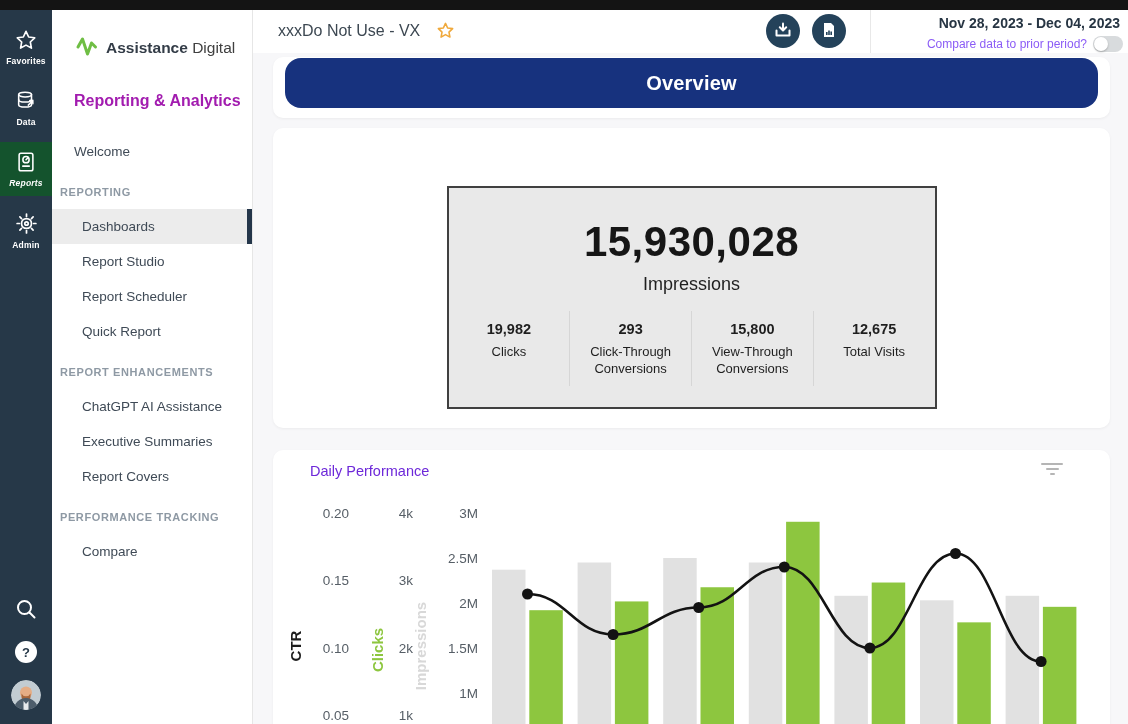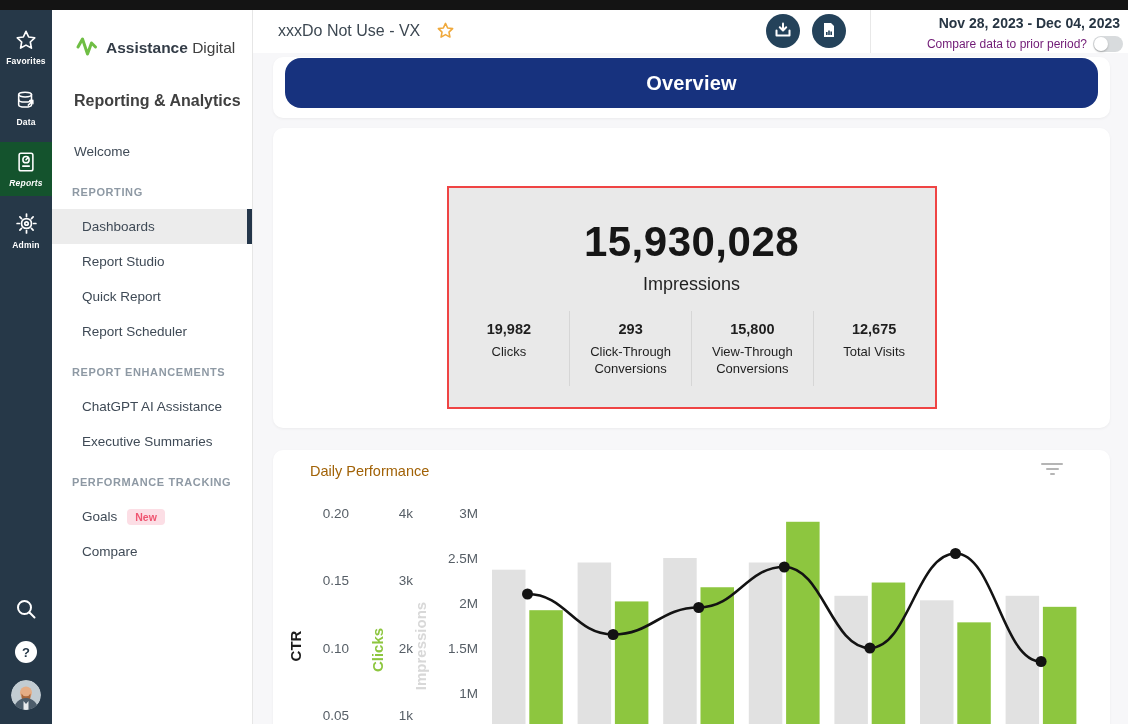--- a/index.html
+++ b/index.html
@@ -23,66 +23,66 @@
                  font-size:13px; font-weight:bold; display:flex; align-items:center; justify-content:center; cursor:pointer; }
   .avatar { width:30px; height:30px; border-radius:50%; overflow:hidden; cursor:pointer; }
 
   
   .sidebar { position:absolute; left:52px; top:10px; width:201px; height:714px; background:#fff;
              border-right:1px solid #e6e6e6; z-index:10; }
   .brand { display:flex; align-items:center; gap:7px; padding:24px 0 0 23px; }
   .brand-text { font-size:15.5px; color:#333c47; }
   .brand-text b { font-weight:bold; }
   .brand-text .lite { color:#404040; font-weight:normal; }
-  .sidebar-title { padding:30px 0 0 22px; font-size:16px; font-weight:bold; color:#404040; }
+  .sidebar-title { padding:30px 0 0 22px; font-size:16px; font-weight:bold; color:#a21caf; }
   .nav { margin-top:24px; }
   .nav-row { height:35px; display:flex; align-items:center; font-size:13.5px; color:#3f4a56; cursor:pointer; position:relative; }
   .nav-row.indent { padding-left:30px; }
   .nav-row.noindent { padding-left:22px; }
-  .nav-row.section { margin-top:5px; padding-left:20px; font-size:11px; font-weight:bold; letter-spacing:.6px;
+  .nav-row.section { margin-top:5px; padding-left:8px; font-size:11px; font-weight:bold; letter-spacing:.6px;
                      color:#8e99a4; cursor:default; }
   .nav-row.active { background:#ececec; }
   .nav-row.active::after { content:""; position:absolute; right:0; top:0; width:5px; height:35px; background:#24364a; }
   .badge { margin-left:10px; background:#fcdee5; color:#ef5571; font-size:10.5px; font-weight:bold;
            padding:2px 8px; border-radius:4px; }
 
   
   .topbar { position:absolute; left:253px; top:10px; width:875px; height:43px; background:#fff; z-index:5; }
   .tb-title { position:absolute; left:25px; top:12px; font-size:16px; color:#3d4852; }
   .fav-star { position:absolute; left:183px; top:11px; }
   .tb-actions { position:absolute; left:513px; top:4px; display:flex; gap:12px; }
   .circle-btn { width:34px; height:34px; border-radius:50%; background:#24425a; border:none; cursor:pointer;
                 display:flex; align-items:center; justify-content:center; }
   .tb-divider { position:absolute; left:617px; top:0; width:1px; height:43px; background:#e8e8e8; }
   .tb-daterange { position:absolute; right:8px; top:5px; font-size:14px; font-weight:bold; color:#273543; cursor:pointer; }
   .tb-compare { position:absolute; right:5px; top:26px; display:flex; align-items:center; gap:6px; }
-  .tb-compare .q { font-size:12px; color:#701a75; }
+  .tb-compare .q { font-size:12px; color:#8b5cf6; }
   .toggle { width:30px; height:16px; border-radius:8px; background:#d8dbdd; position:relative; cursor:pointer; }
   .toggle .knob { position:absolute; left:1px; top:1px; width:14px; height:14px; border-radius:50%; background:#fff;
                   box-shadow:0 1px 2px rgba(0,0,0,.25); }
 
   
   .content { position:absolute; left:253px; top:53px; width:875px; height:671px; background:#f7f7f9; padding:4px 0 0 20px; }
   .card { width:837px; background:#fff; border-radius:10px; box-shadow:0 1px 3px rgba(0,0,0,.05); }
   .header-card { height:61px; padding:1px 12px; }
   .banner { height:50px; border-radius:16px; display:flex; align-items:center; justify-content:center; }
   .banner-title { color:#fff; font-size:20px; font-weight:bold; letter-spacing:.2px; }
 
   .stats-card { margin-top:10px; height:300px; display:flex; justify-content:center; }
-  .stat-box { margin-top:58px; width:490px; height:223px; background:#e9e9e9; border:2px solid #ef4444; text-align:center; }
+  .stat-box { margin-top:58px; width:490px; height:223px; background:#e9e9e9; border:2px solid #404040; text-align:center; }
   .stat-big { margin-top:30px; font-size:42px; font-weight:600; color:#161616; letter-spacing:.5px; }
   .stat-big-label { margin-top:8px; font-size:18px; color:#1f1f1f; }
   .stat-row { margin-top:16px; display:flex; }
   .stat-cell { flex:1; padding:10px 6px 0; min-height:75px; }
   .stat-cell + .stat-cell { border-left:1px solid #d6d6d6; }
   .stat-val { font-size:14.5px; font-weight:bold; color:#1f1f1f; }
   .stat-lbl { margin-top:7px; font-size:13px; line-height:1.3; color:#1f1f1f; }
 
   .chart-card { margin-top:22px; height:380px; position:relative; }
-  .chart-title { position:absolute; left:37px; top:13px; font-size:14.5px; color:#a16207; }
+  .chart-title { position:absolute; left:37px; top:13px; font-size:14.5px; color:#6d28d9; }
   .filter-icon { position:absolute; right:46px; top:13px; width:24px; height:14px; cursor:pointer;
                  display:flex; flex-direction:column; align-items:center; gap:3px; }
   .filter-icon i { display:block; height:2px; background:#b5b5b5; border-radius:1px; }
   .filter-icon i:nth-child(1){ width:22px; } .filter-icon i:nth-child(2){ width:13px; } .filter-icon i:nth-child(3){ width:5px; }
   .chart-svg { position:absolute; left:0; top:0; }
 </style>
 </head>
 <body>
 
 <div id="app">
@@ -175,37 +175,36 @@
           <span>Welcome</span>
         </div>
         <div class="nav-row section">REPORTING</div>
         <div class="nav-row indent active">
           <span>Dashboards</span>
         </div>
         <div class="nav-row indent">
           <span>Report Studio</span>
         </div>
         <div class="nav-row indent">
+          <span>Report Scheduler</span>
+        </div>
+        <div class="nav-row indent">
           <span>Quick Report</span>
         </div>
-        <div class="nav-row indent">
-          <span>Report Scheduler</span>
-        </div>
         <div class="nav-row section">REPORT ENHANCEMENTS</div>
         <div class="nav-row indent">
           <span>ChatGPT AI Assistance</span>
         </div>
         <div class="nav-row indent">
           <span>Executive Summaries</span>
         </div>
+        <div class="nav-row indent">
+          <span>Report Covers</span>
+        </div>
         <div class="nav-row section">PERFORMANCE TRACKING</div>
-        <div class="nav-row indent">
-          <span>Goals</span>
-          <span class="badge">New</span>
-        </div>
         <div class="nav-row indent">
           <span>Compare</span>
         </div>
       </div>
   </nav>
 
   <header class="topbar">
     <div class="tb-title">xxxDo Not Use - VX</div>
     <span class="fav-star" style="cursor:pointer">
       <svg width="19" height="19" viewBox="0 0 24 24" fill="none" stroke="#f0a93c" stroke-width="2" stroke-linejoin="round">

